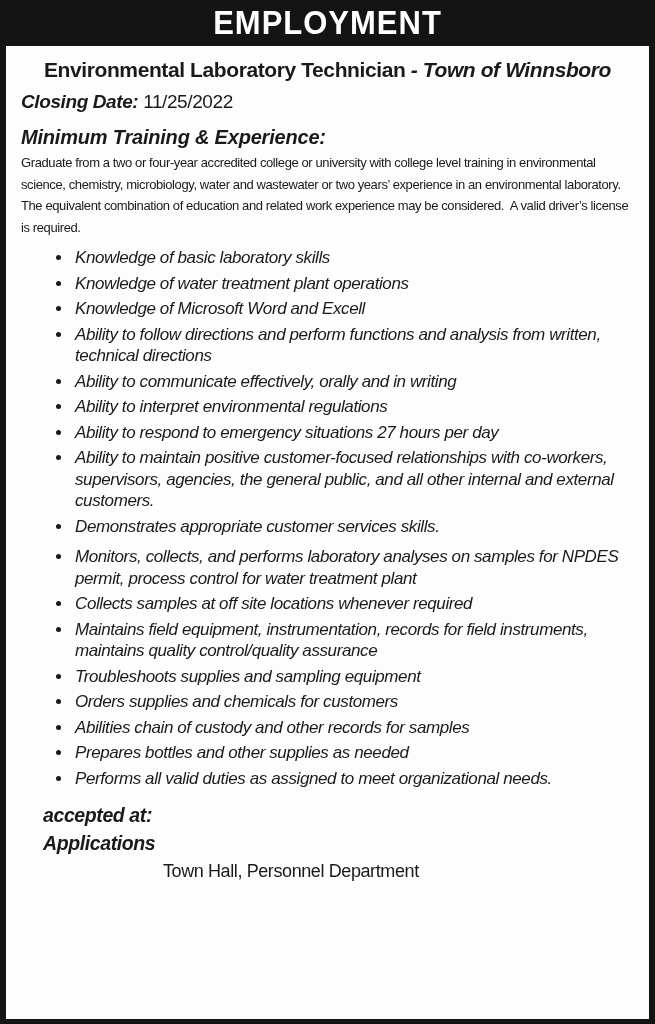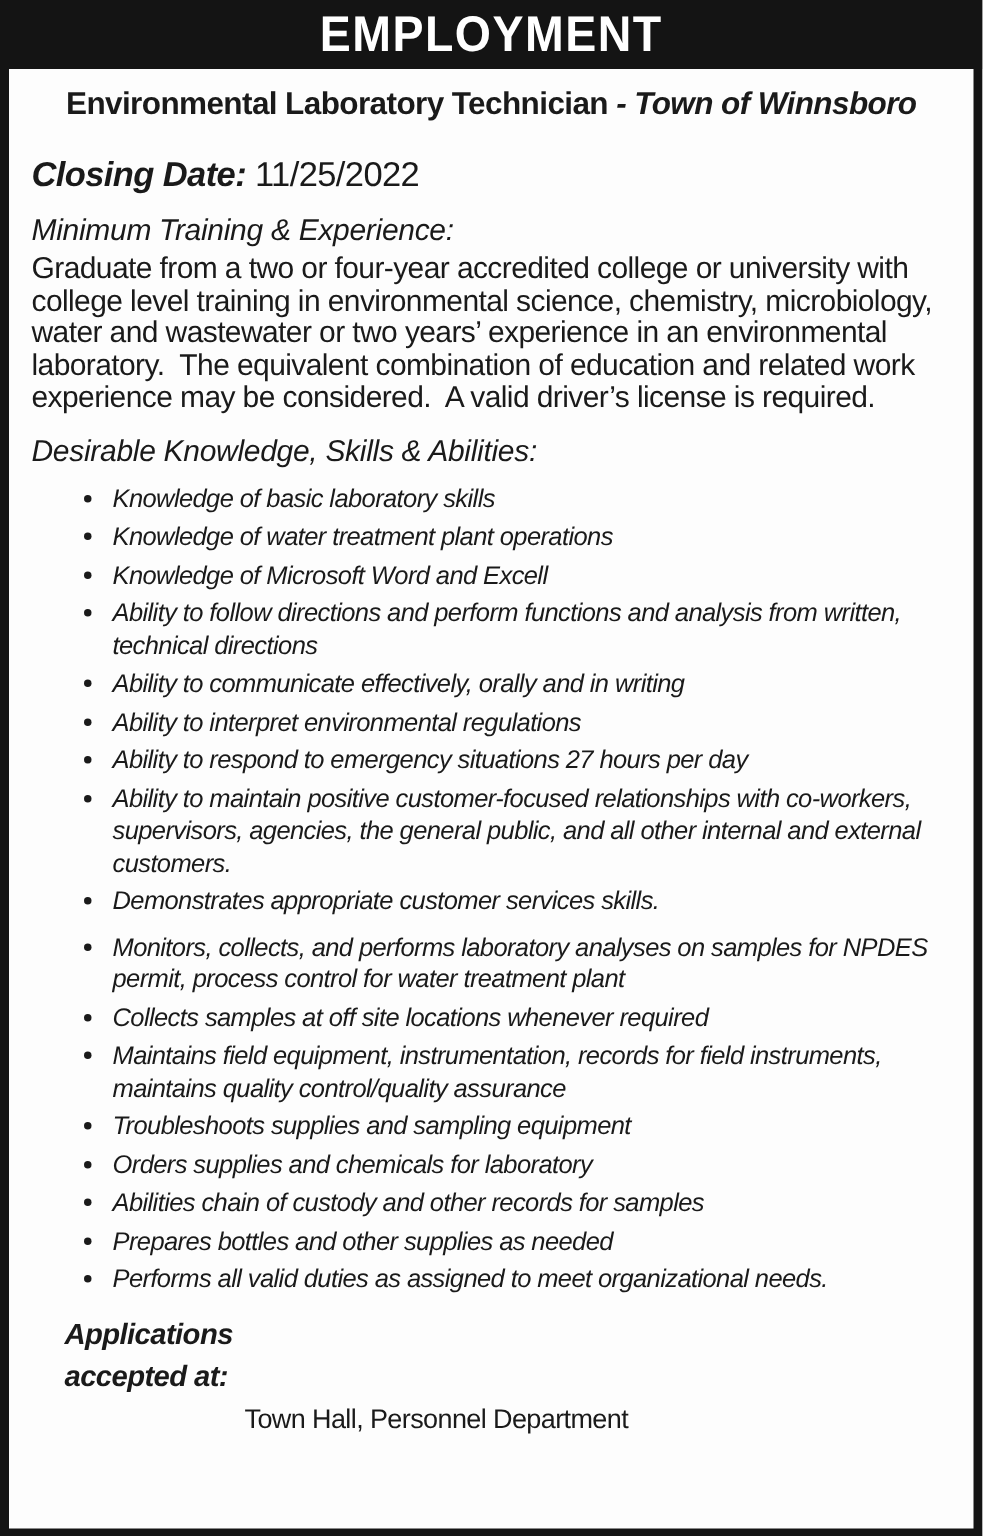--- a/index.html
+++ b/index.html
@@ -37,32 +37,32 @@
     letter-spacing:-0.4px;
     overflow:hidden;
   }
   .job-title{
     text-align:center;
     font-size:21px;font-weight:bold;
     margin-top:4px;
   }
   .job-title .employer{font-style:italic;}
   .closing-line{
-    margin-top:21px;
-    font-size:23px;
+    margin-top:9px;
+    font-size:19px;
   }
   .label-bi{font-weight:bold;font-style:italic;}
   .closing-value{font-weight:normal;}
   .section-heading{
-    font-size:20px;font-weight:normal;font-style:italic;
+    font-size:20px;font-weight:bold;font-style:italic;
     margin-top:13px;
     letter-spacing:-0.2px;
   }
   .body-text{
-    font-size:20px;line-height:21.5px;
+    font-size:13px;line-height:21.5px;
     margin-top:3px;
     white-space:pre-wrap;
   }
   ul.bullets{
     list-style:disc outside;
     margin-top:9px;
     padding-left:52px;
   }
   ul.bullets li{
     font-size:17px;line-height:21.5px;
@@ -98,48 +98,47 @@
 
   <div class="content">
 
     <div class="job-title"><span>Environmental Laboratory Technician</span><span class="employer"> - Town of Winnsboro</span></div>
 
     <div class="closing-line"><span class="label-bi">Closing Date:</span><span class="closing-value"> 11/25/2022</span></div>
 
     <div class="section-heading">Minimum Training &amp; Experience:</div>
     <div class="body-text">Graduate from a two or four-year accredited college or university with college level training in environmental science, chemistry, microbiology, water and wastewater or two years’ experience in an environmental laboratory.  The equivalent combination of education and related work experience may be considered.  A valid driver’s license is required.</div>
 
-    <div class="section-heading">Desirable Knowledge, Skills &amp; Abilities:</div>
     <ul class="bullets">
       <li>Knowledge of basic laboratory skills</li>
       <li>Knowledge of water treatment plant operations</li>
       <li>Knowledge of Microsoft Word and Excell</li>
       <li>Ability to follow directions and perform functions and analysis from written, technical directions</li>
       <li>Ability to communicate effectively, orally and in writing</li>
       <li>Ability to interpret environmental regulations</li>
       <li>Ability to respond to emergency situations 27 hours per day</li>
       <li>Ability to maintain positive customer-focused relationships with co-workers, supervisors, agencies, the general public, and all other internal and external customers.</li>
       <li>Demonstrates appropriate customer services skills.</li>
     </ul>
 
     <ul class="bullets">
       <li>Monitors, collects, and performs laboratory analyses on samples for NPDES permit, process control for water treatment plant</li>
       <li>Collects samples at off site locations whenever required</li>
       <li>Maintains field equipment, instrumentation, records for field instruments, maintains quality control/quality assurance</li>
       <li>Troubleshoots supplies and sampling equipment</li>
-      <li>Orders supplies and chemicals for laboratory</li>
+      <li>Orders supplies and chemicals for customers</li>
       <li>Abilities chain of custody and other records for samples</li>
       <li>Prepares bottles and other supplies as needed</li>
       <li>Performs all valid duties as assigned to meet organizational needs.</li>
     </ul>
 
     <div class="applications">
       <div class="app-label">
+        <div>accepted at:</div>
         <div>Applications</div>
-        <div>accepted at:</div>
       </div>
       <div class="app-values">
         <div>Town Hall, Personnel Department</div>
         
         
       </div>
     </div>
 
   </div>
 </div>

